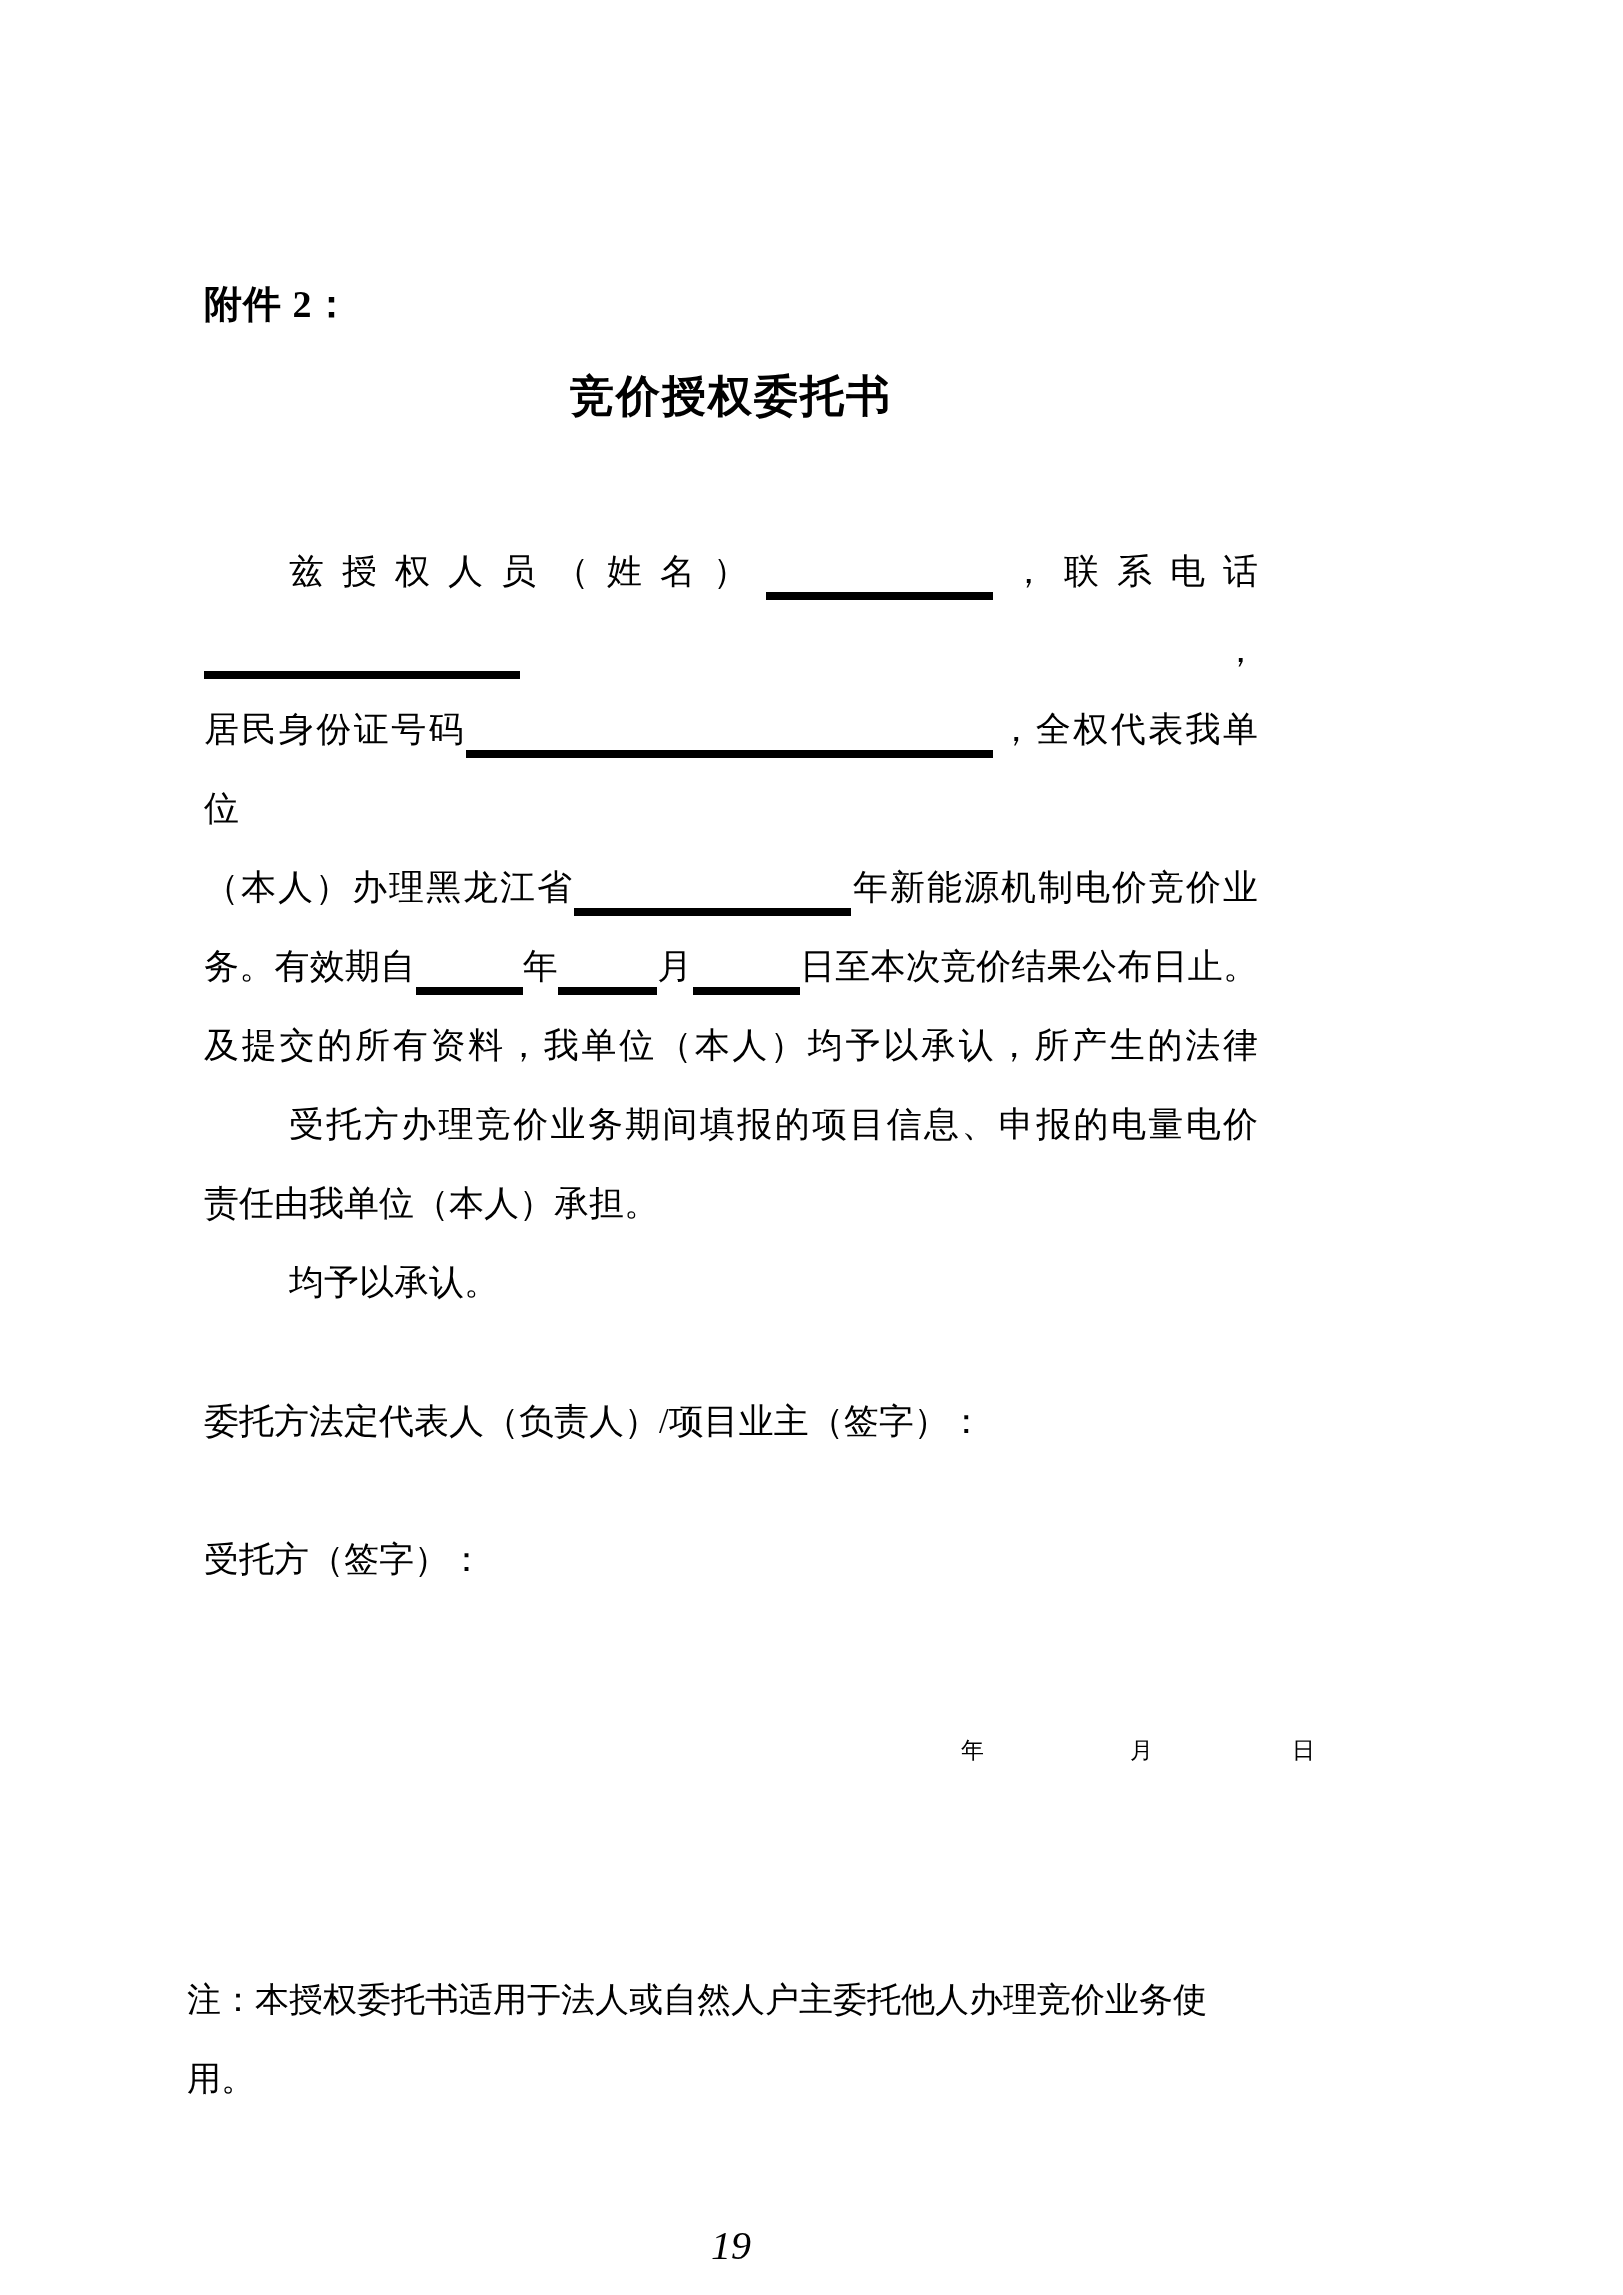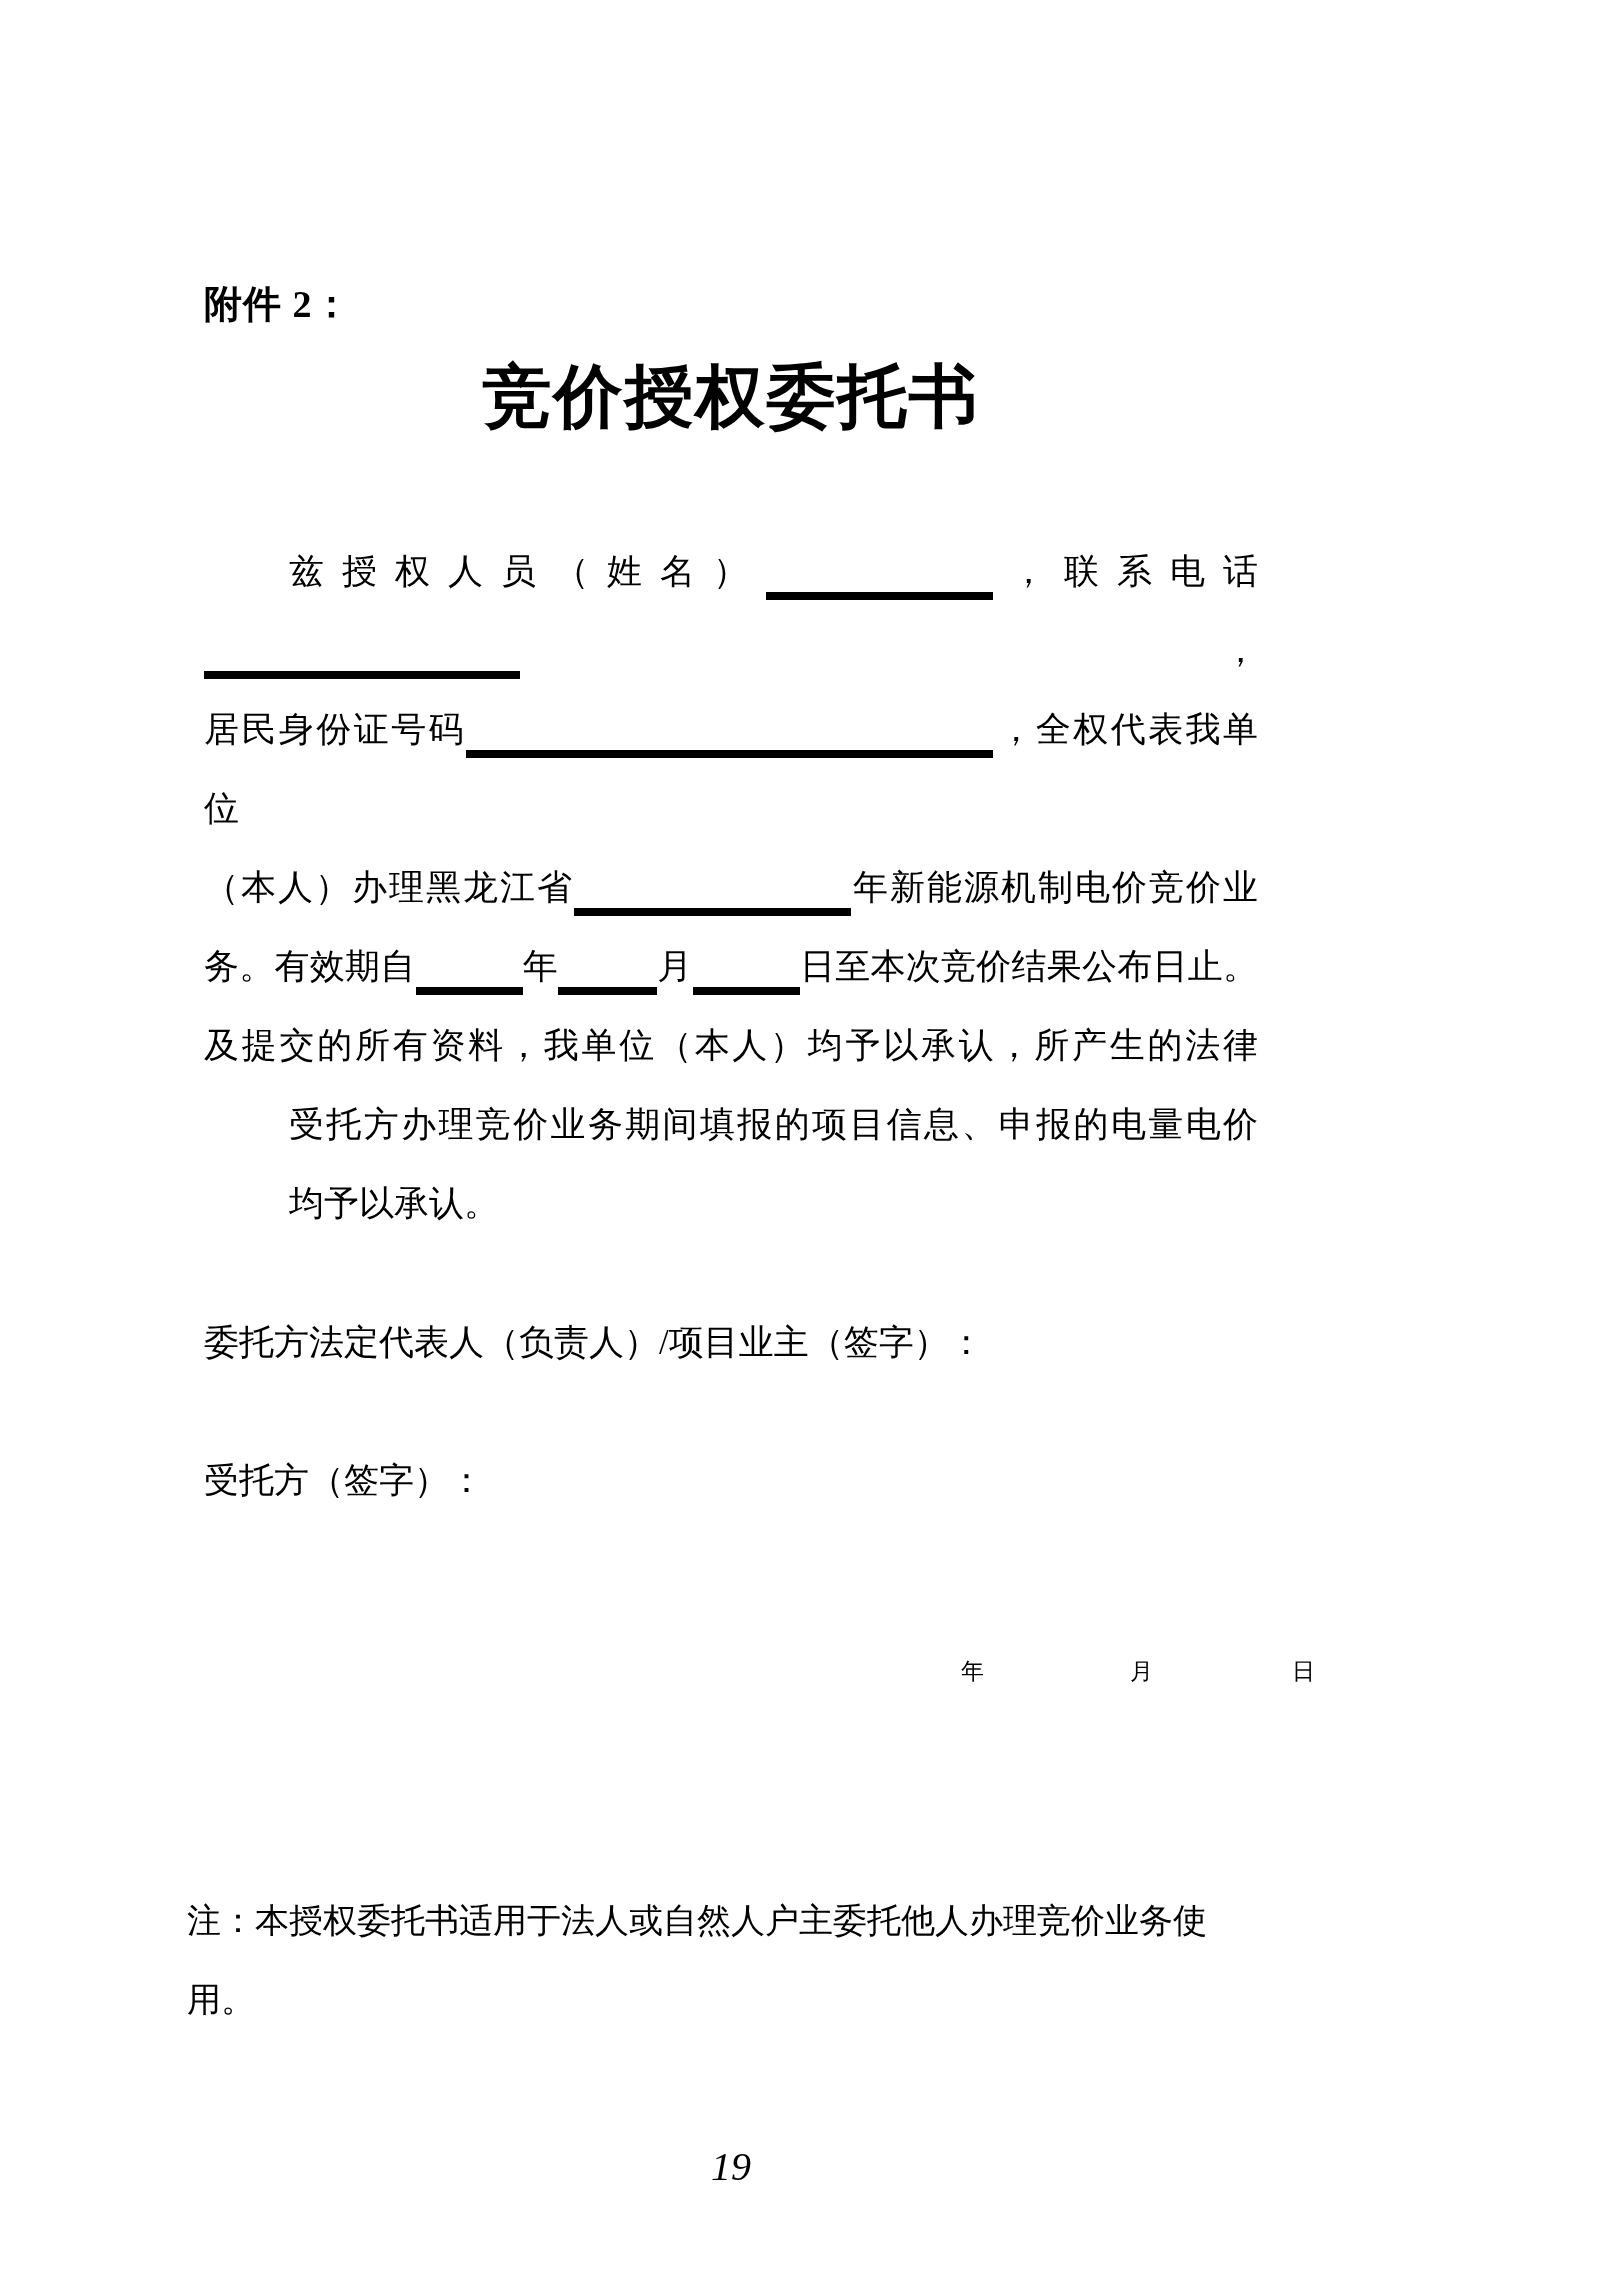--- a/index.html
+++ b/index.html
@@ -18,21 +18,21 @@
     position: relative;
   }
   .att-label {
     font-size: 38px;
     font-weight: 700;
     line-height: 38px;
     letter-spacing: 1px;
   }
   .doc-title {
     margin: 38px 0 0 0;
-    font-size: 69px;
+    font-size: 44px;
     font-weight: 700;
     line-height: 72px;
     text-align: center;
     letter-spacing: 2px;
   }
   .body-block {
     margin-top: 99px;
     font-size: 35px;
     line-height: 79px;
   }
@@ -102,20 +102,21 @@
     <div class="line j"><span>居民身份证号码</span><span class="blank w-id"></span><span class="gap-before">，全权代表我单位</span></div>
 
     <div class="line j"><span>（本人）办理黑龙江省</span><span class="blank w-provyear"></span><span>年新能源机制电价竞价业</span></div>
 
     <div class="line j"><span>务。有效期自</span><span class="blank w-vy"></span><span>年</span><span class="blank w-vm"></span><span>月</span><span class="blank w-vd"></span><span>日至本次竞价结果公布日止。</span></div>
 
     <div class="line j">及提交的所有资料，我单位（本人）均予以承认，所产生的法律</div>
 
     <div class="line j ind">受托方办理竞价业务期间填报的项目信息、申报的电量电价</div>
 
+    <div class="line">责任由我单位（本人）承担。</div>
 
     <div class="line ind">均予以承认。</div>
 
   </div>
 
   <div class="sig-line sig-1">委托方法定代表人（负责人）/项目业主（签字）：</div>
 
 
   <div class="sig-line sig-3">受托方（签字）：</div>
 

